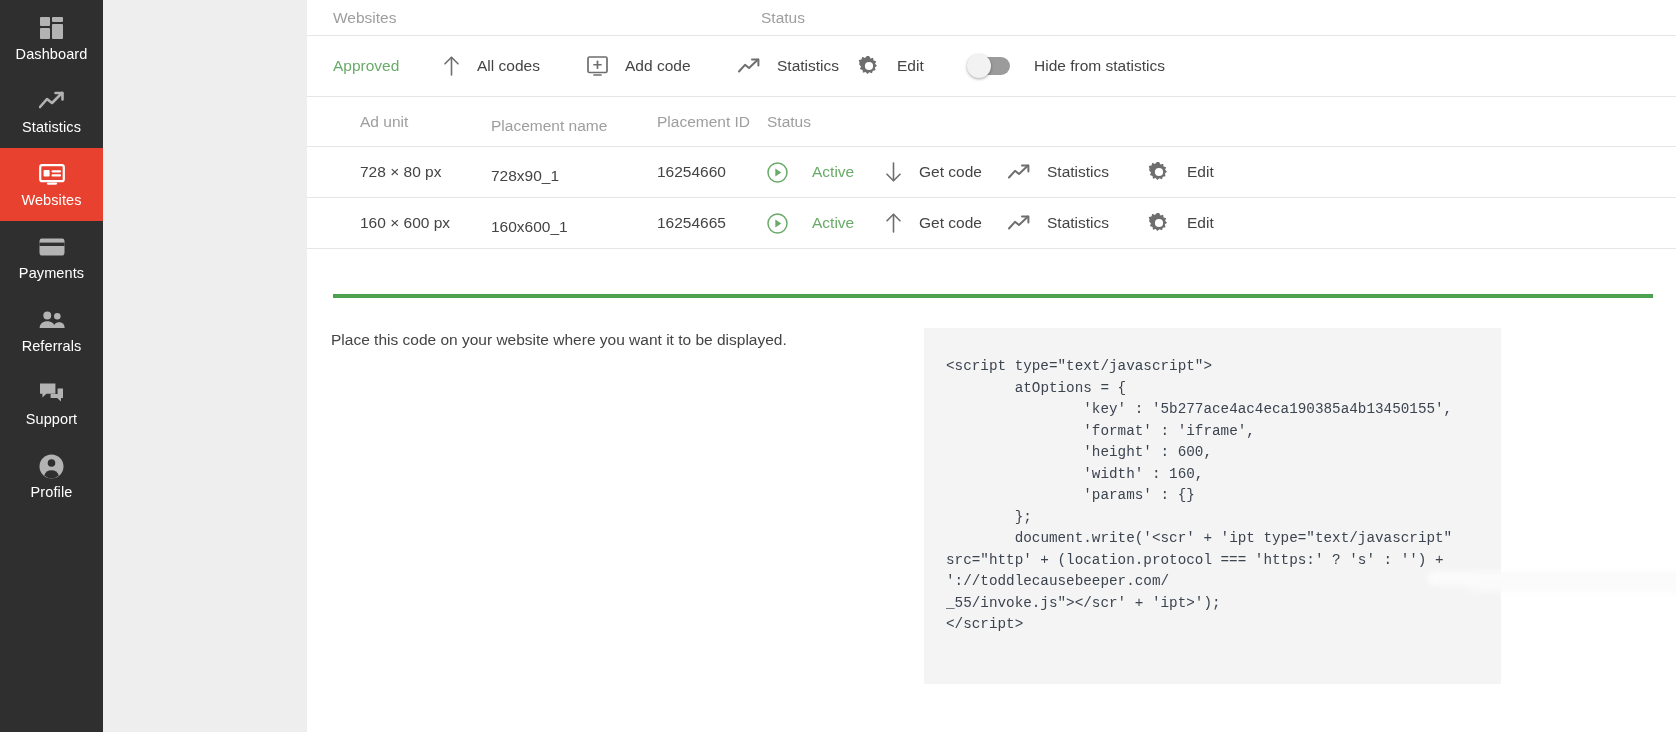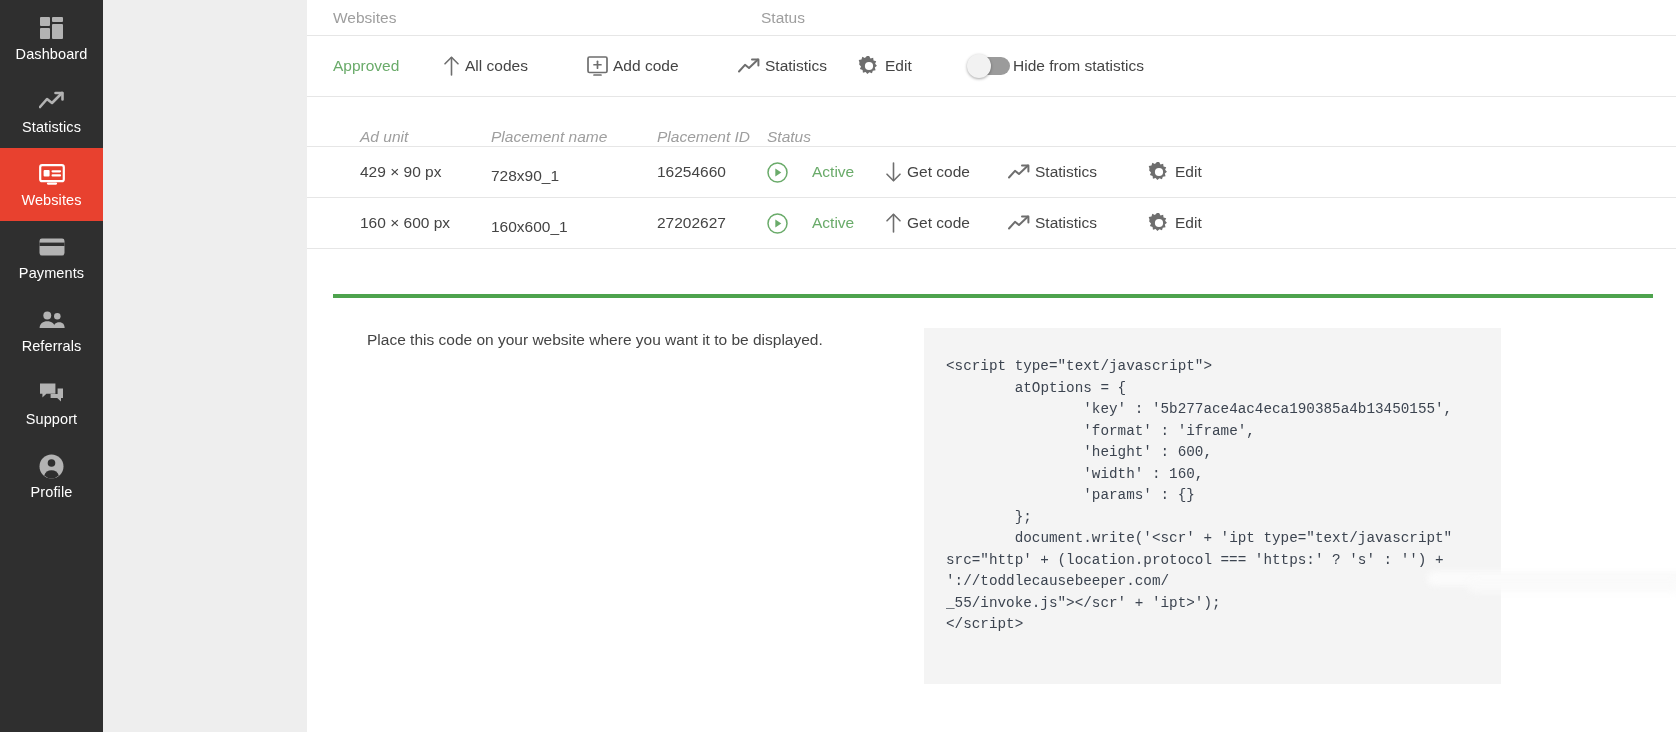--- a/index.html
+++ b/index.html
@@ -61,49 +61,49 @@
   .site-row {
     height:61px; display:flex; align-items:center;
     padding-left:26px;
     border-bottom:1px solid #e6e6e6;
     background:#fff;
   }
   .site-name { width:428px; color:#444; font-size:15.5px; }
   .site-status { width:110px; color:#6aab6a; font-size:15.5px; }
 
   .act {
-    display:flex; align-items:center; gap:5px;
+    display:flex; align-items:center; gap:17px;
     color:#444; font-size:15.5px;
     cursor:pointer; user-select:none;
     white-space:nowrap;
   }
   .act .ic { color:#6e6e6e; display:flex; align-items:center; justify-content:center; }
   .act .ic svg { display:block; }
   .act-allcodes  { margin-left:0px;  width:144px; }
   .act-addcode   { width:151px; }
   .act-stats-top { width:120px; }
   .act-edit-top  { width:110px; }
 
-  .toggle-wrap { display:flex; align-items:flex-start; gap:3px; cursor:pointer; }
+  .toggle-wrap { display:flex; align-items:flex-start; gap:24px; cursor:pointer; }
   .toggle {
     width:42px; height:18px; border-radius:10px;
     background:#9b9b9b; position:relative; flex:0 0 42px;
   }
   .toggle .knob {
     position:absolute; left:-1px; top:-3px;
     width:24px; height:24px; border-radius:50%;
     background:#f2f2f2;
     box-shadow:0 1px 3px rgba(0,0,0,.35);
   }
   .toggle-label { color:#444; font-size:15.5px; white-space:nowrap; }
 
   
   .ph-row {
-    height:50px; display:flex; align-items:flex-end;
-    padding-left:53px; border-bottom:1px solid #e6e6e6;font-style:italic;
+    height:50px; display:flex; align-items:center;
+    padding-left:53px; border-bottom:1px solid #e6e6e6;
   }
   .ph { color:#9e9e9e; font-size:15.5px; }
   .c-unit  { width:131px; }
   .c-pname { width:166px;margin-top:8px; }
   .c-pid   { width:110px; }
   .c-stat  { width:118px; }
 
   .pl-row {
     height:51px; display:flex; align-items:center;
     padding-left:53px; border-bottom:1px solid #e6e6e6;
@@ -127,21 +127,21 @@
   }
   .tab-underline {
     position:absolute; left:26px; right:23px; top:45px;
     height:4px; background:#4da34d;
   }
 
   
   .code-area { display:flex; padding-top:30px; }
   .code-instructions {
     width:617px; flex:0 0 617px;
-    padding-left:60px; padding-top:3px;
+    padding-left:24px; padding-top:3px;
     color:#444; font-size:15.5px;
   }
   .code-box {
     flex:0 0 577px; width:577px;
     background:#f4f4f4;
     padding:28px 22px 24px 22px;
     min-height:356px;
   }
   .code-box pre {
     font-family:"Liberation Mono", "DejaVu Sans Mono", monospace;
@@ -316,21 +316,21 @@
     </div>
 
     <div class="ph-row">
       <div class="ph c-unit">Ad unit</div>
       <div class="ph c-pname">Placement name</div>
       <div class="ph c-pid">Placement ID</div>
       <div class="ph c-stat">Status</div>
     </div>
 
     <div class="pl-row">
-      <div class="pl-cell c-unit">429 × 90 px</div>
+      <div class="pl-cell c-unit">728 × 80 px</div>
       <div class="pl-cell c-pname">728x90_1</div>
       <div class="pl-cell c-pid">16254660</div>
       <div class="stat-cell">
         <span class="play">
           <svg width="21" height="21" viewBox="0 0 21 21" fill="none" stroke="currentColor" stroke-width="1.5">
             <circle cx="10.5" cy="10.5" r="9.5"></circle>
               <path d="M8.3 6.6l6 3.9-6 3.9z" fill="currentColor" stroke="none"></path>
           </svg>
         </span>
         <span class="stxt">Active</span>
@@ -360,21 +360,21 @@
             <circle cx="11" cy="11" r="4.1" fill="#ffffff"></circle>
           </svg>
         </span>
         <span>Edit</span>
       </div>
     </div>
 
     <div class="pl-row">
       <div class="pl-cell c-unit">160 × 600 px</div>
       <div class="pl-cell c-pname">160x600_1</div>
-      <div class="pl-cell c-pid">27202627</div>
+      <div class="pl-cell c-pid">16254665</div>
       <div class="stat-cell">
         <span class="play">
           <svg width="21" height="21" viewBox="0 0 21 21" fill="none" stroke="currentColor" stroke-width="1.5">
             <circle cx="10.5" cy="10.5" r="9.5"></circle>
               <path d="M8.3 6.6l6 3.9-6 3.9z" fill="currentColor" stroke="none"></path>
           </svg>
         </span>
         <span class="stxt">Active</span>
       </div>
       <div class="act act-getcode">

